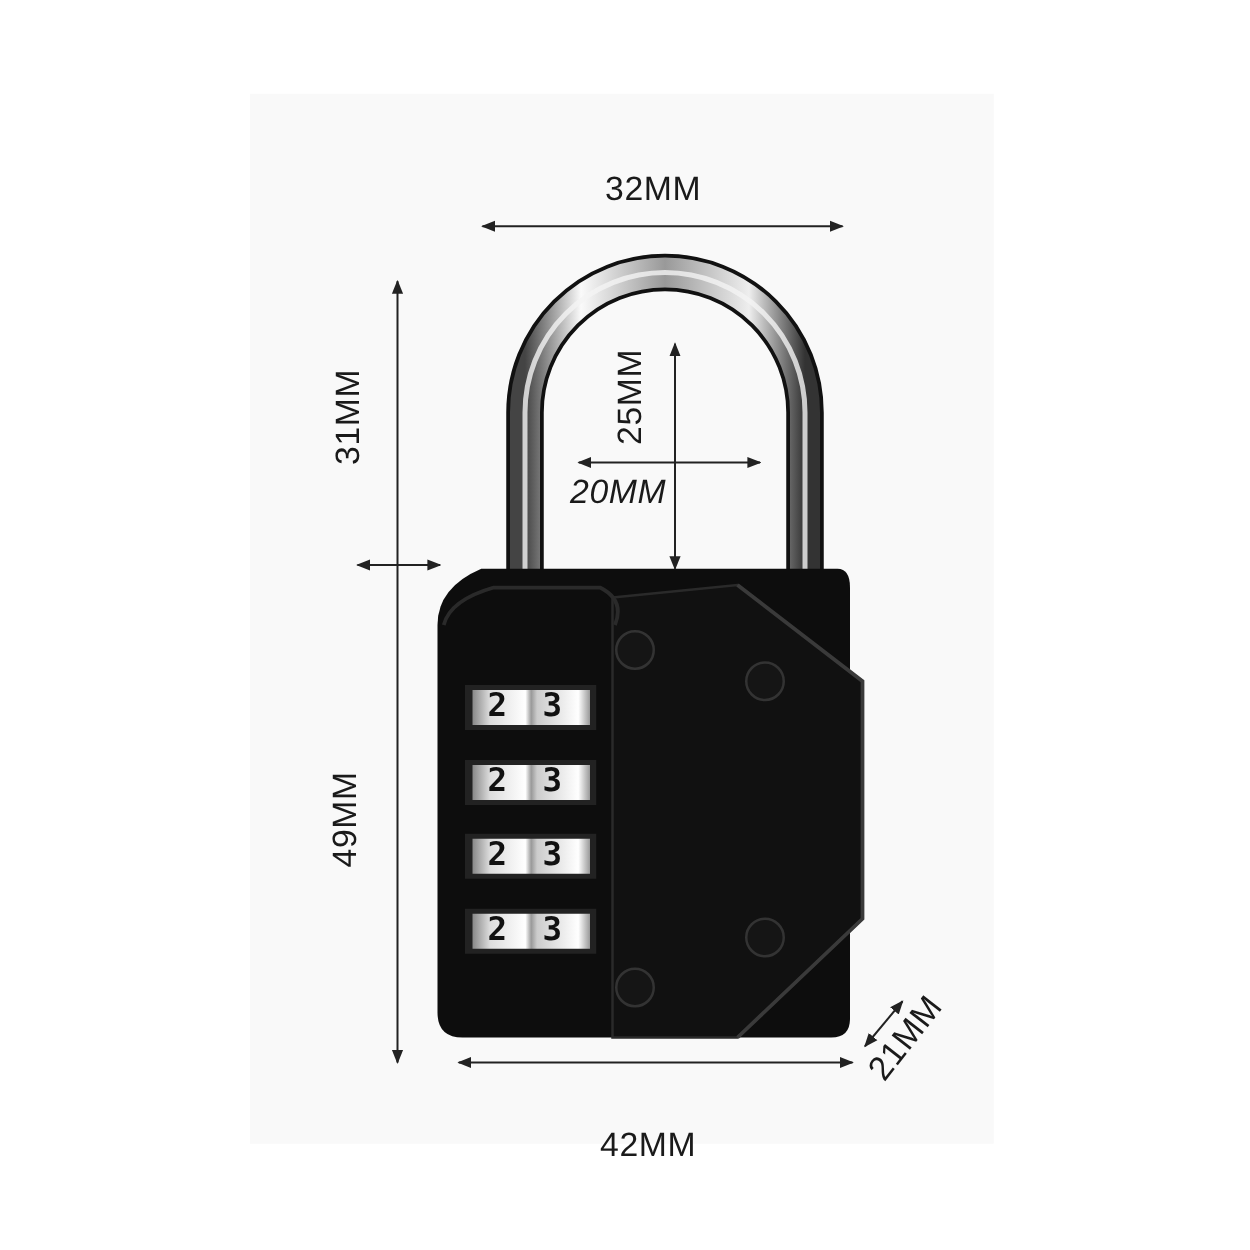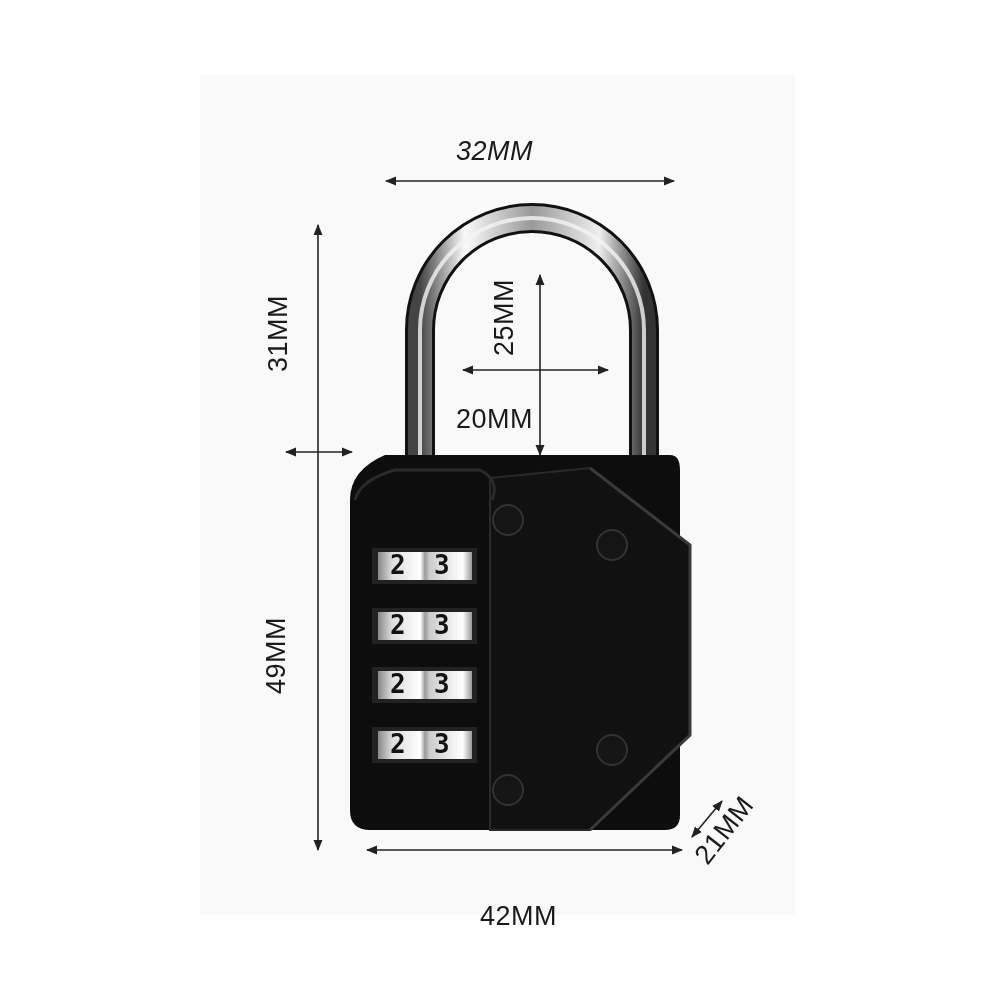--- a/index.html
+++ b/index.html
@@ -85,19 +85,19 @@
 </div>
 <div style="position:absolute;left:382px;top:669px;width:90px;font-family:'DejaVu Sans Mono',monospace;font-size:26px;font-weight:bold;color:#111;">
   <span style="position:absolute;left:8px;">2</span>
   <span style="position:absolute;left:52px;">3</span>
 </div>
 <div style="position:absolute;left:382px;top:729px;width:90px;font-family:'DejaVu Sans Mono',monospace;font-size:26px;font-weight:bold;color:#111;">
   <span style="position:absolute;left:8px;">2</span>
   <span style="position:absolute;left:52px;">3</span>
 </div>
 
-<div class="lbl" style="left:456px;top:136px;font-style:italic;">32MM</div>
+<div class="lbl" style="left:484px;top:136px;">32MM</div>
 <div class="lbl" style="left:240px;top:318px;transform:rotate(-90deg);">31MM</div>
 <div class="lbl" style="left:466px;top:302px;transform:rotate(-90deg);">25MM</div>
-<div class="lbl" style="left:456px;top:404px;">20MM</div>
+<div class="lbl" style="left:456px;top:378px;font-style:italic;">20MM</div>
 <div class="lbl" style="left:238px;top:640px;transform:rotate(-90deg);">49MM</div>
 <div class="lbl" style="left:480px;top:870px;margin-top:31px;">42MM</div>
 <div class="lbl" style="left:686px;top:815px;transform:rotate(-52deg);">21MM</div>
 
 </body></html>

